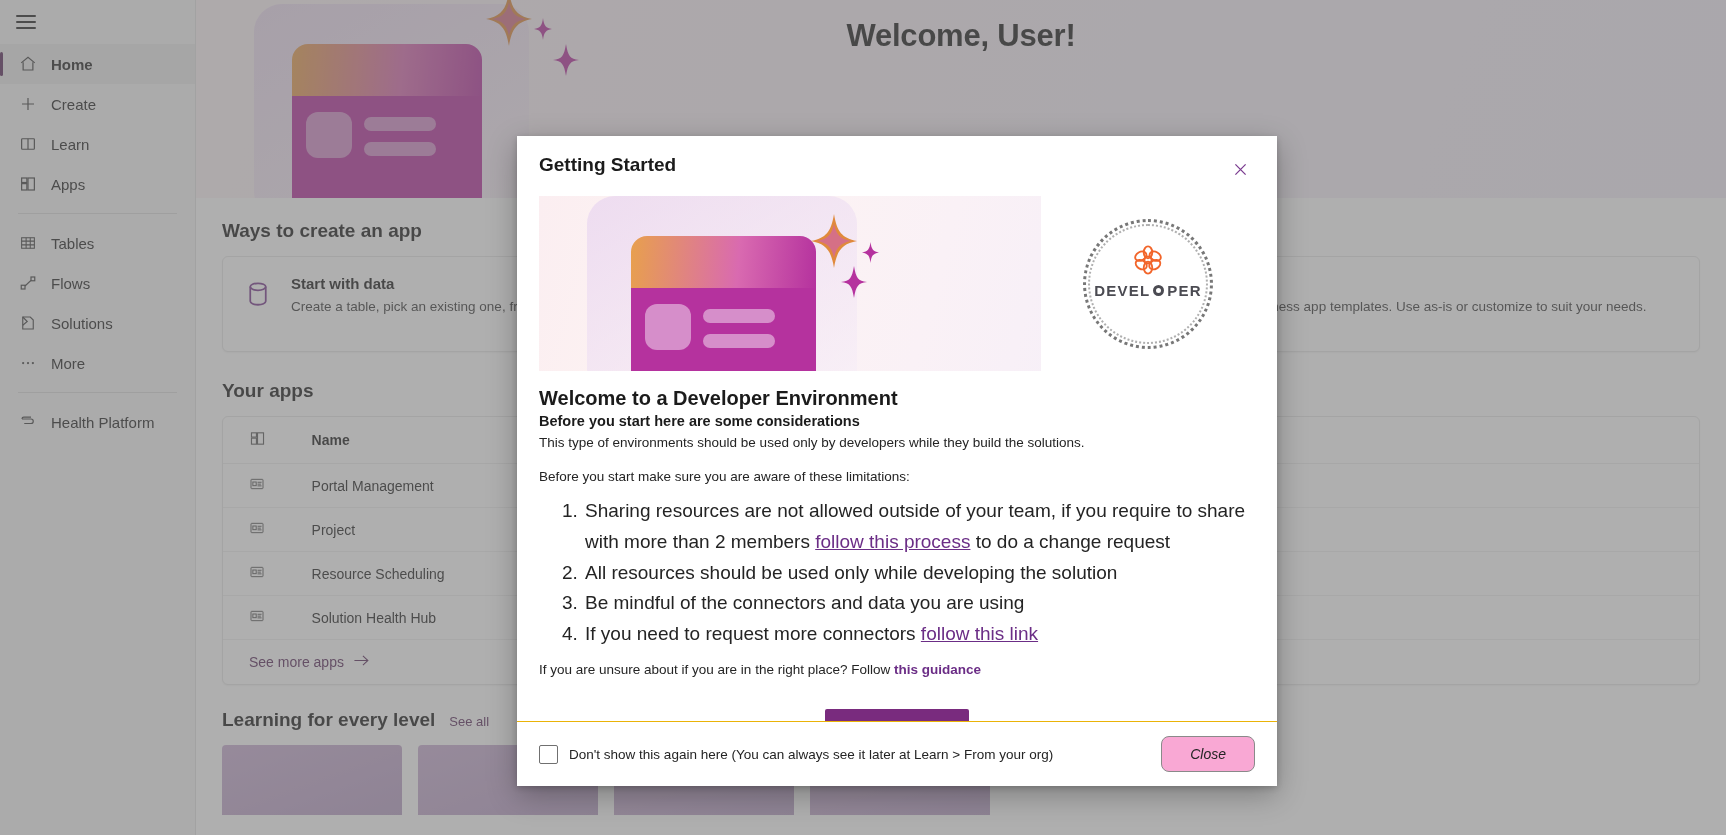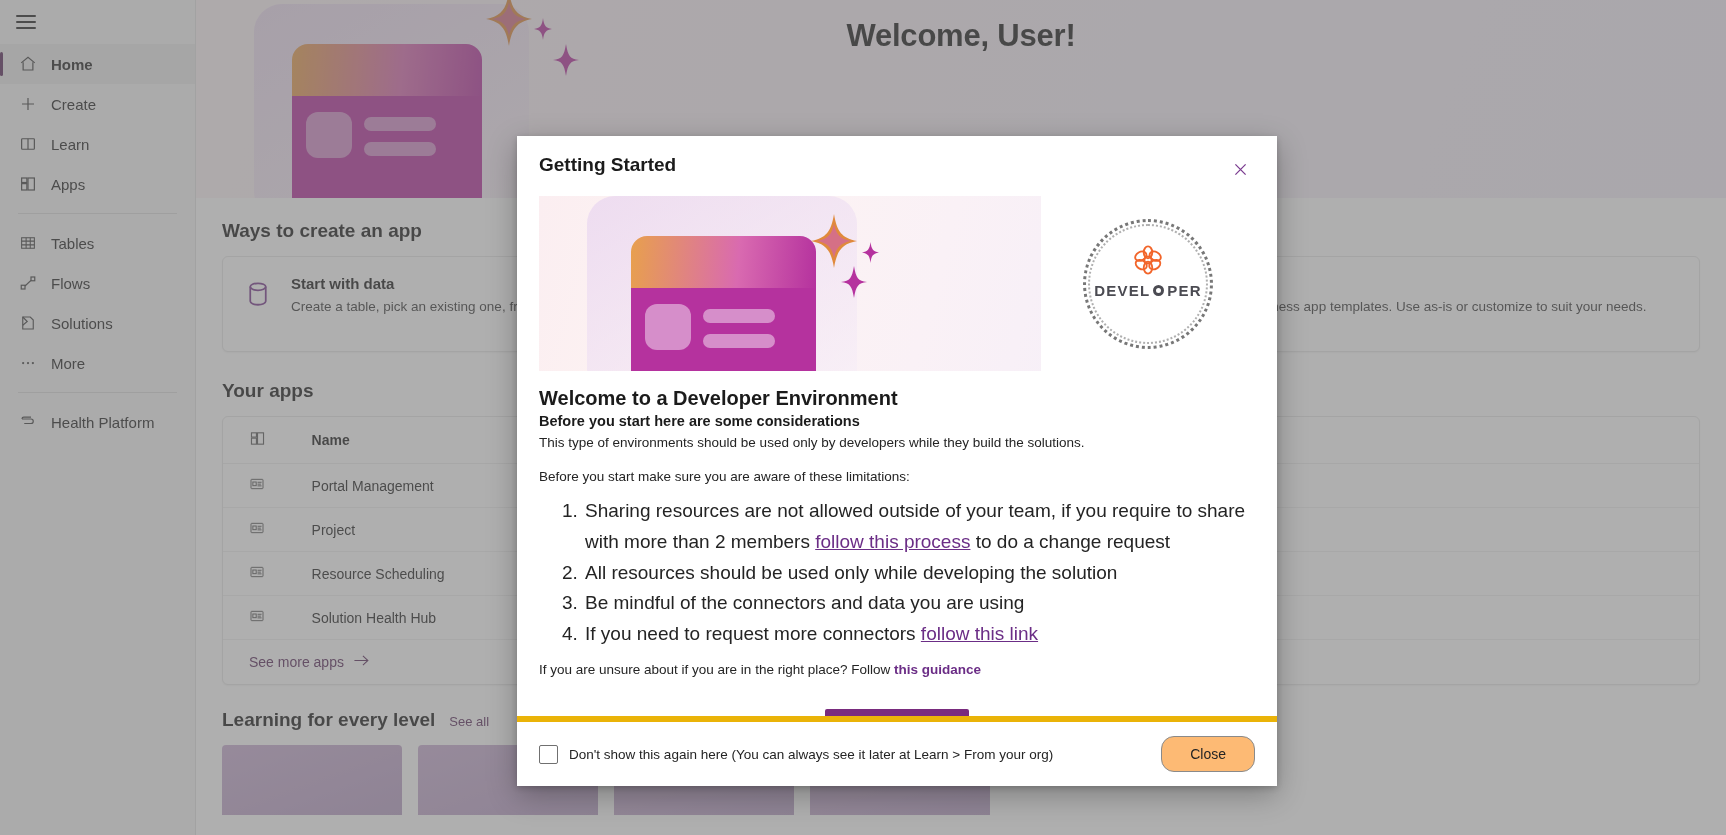--- a/index.html
+++ b/index.html
@@ -178,31 +178,31 @@
 
   .learn-more-wrap { display:flex; justify-content:center; margin-top: 32px; }
   .btn-primary {
     background:#792b7e; color:#fca5a5; border:none; border-radius: 2px;
     padding: 11px 22px; font-size: 14px; font-weight: 700; cursor:pointer;
     display:flex; align-items:center; gap:10px; font-family:"Liberation Sans", sans-serif;
   }
   .btn-primary svg { width: 15px; height: 15px; }
 
   .modal-foot {
-    border-top: 6px solid #eab308; padding: 14px 22px;
+    border-top: 1px solid #eab308; padding: 14px 22px;
     display:flex; align-items:center; justify-content:space-between;
   }
   .chk-row { display:flex; align-items:center; gap: 11px; cursor:pointer; }
   .chk-box {
     width: 19px; height: 19px; border: 1px solid #707070; border-radius: 2px; background:#fff;
   }
   .chk-label { font-size: 13.5px; color:#242424; }
   .btn-secondary {
-    background:#fdba74; color:#242424; border:1px solid #8a8a8a; border-radius: 13px;
-    padding: 9px 28px; font-size: 14px; cursor:pointer; font-family:"Liberation Sans", sans-serif;
+    background:#f9a8d4; color:#242424; border:1px solid #8a8a8a; border-radius: 8px;
+    padding: 9px 28px; font-size: 14px; cursor:pointer; font-family:"Liberation Sans", sans-serif;font-style:italic;
   }
 </style>
 </head>
 <body>
 
 <div id="root">
 
   <div class="app">
 
     <nav class="sidebar">

